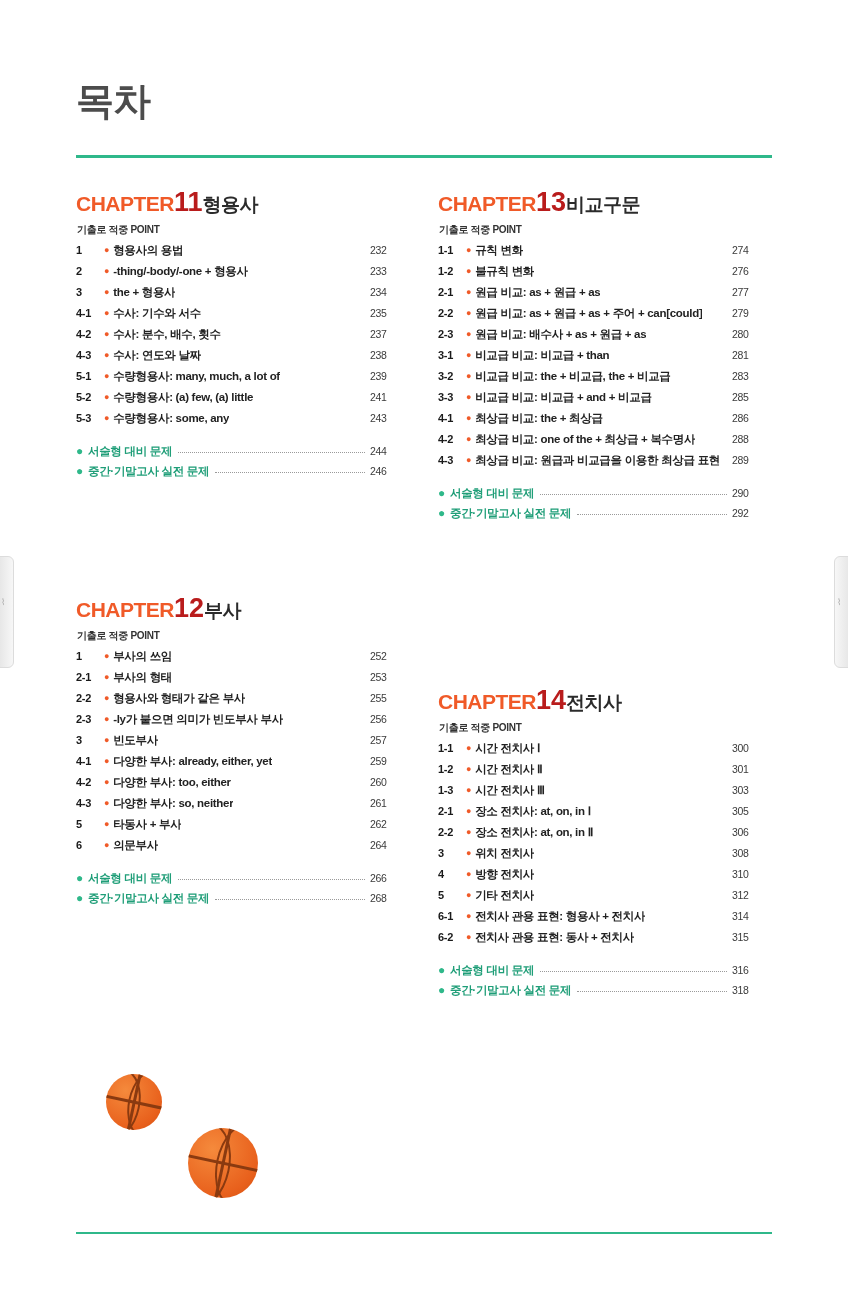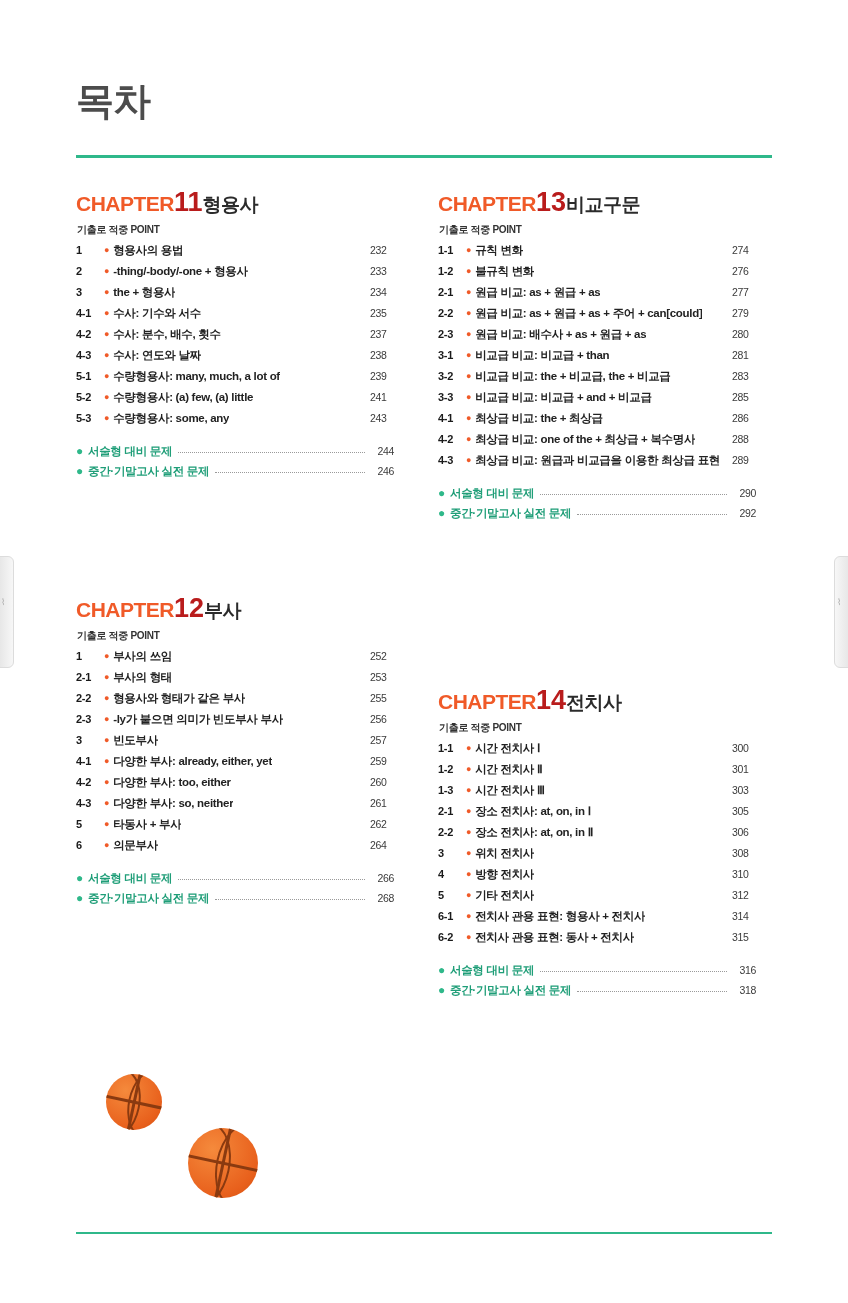--- a/index.html
+++ b/index.html
@@ -175,21 +175,21 @@
     flex: 1 1 auto;
     border-bottom: 1px dotted #9a9a9a;
     margin: 0 5px 4px 6px;
     height: 7px;
   }
   .extra .pg {
     color: #3a3a3a;
     font-size: 10.5px;
     font-weight: normal;
     min-width: 24px;
-    text-align: right;
+    text-align: left;
   }
 
   
   .ball {
     position: absolute;
     border-radius: 50%;
     background: radial-gradient(circle at 35% 30%, #f58a3c, #e8601c 70%, #d4500f 100%);
     overflow: hidden;
   }
   .ball .seam {

